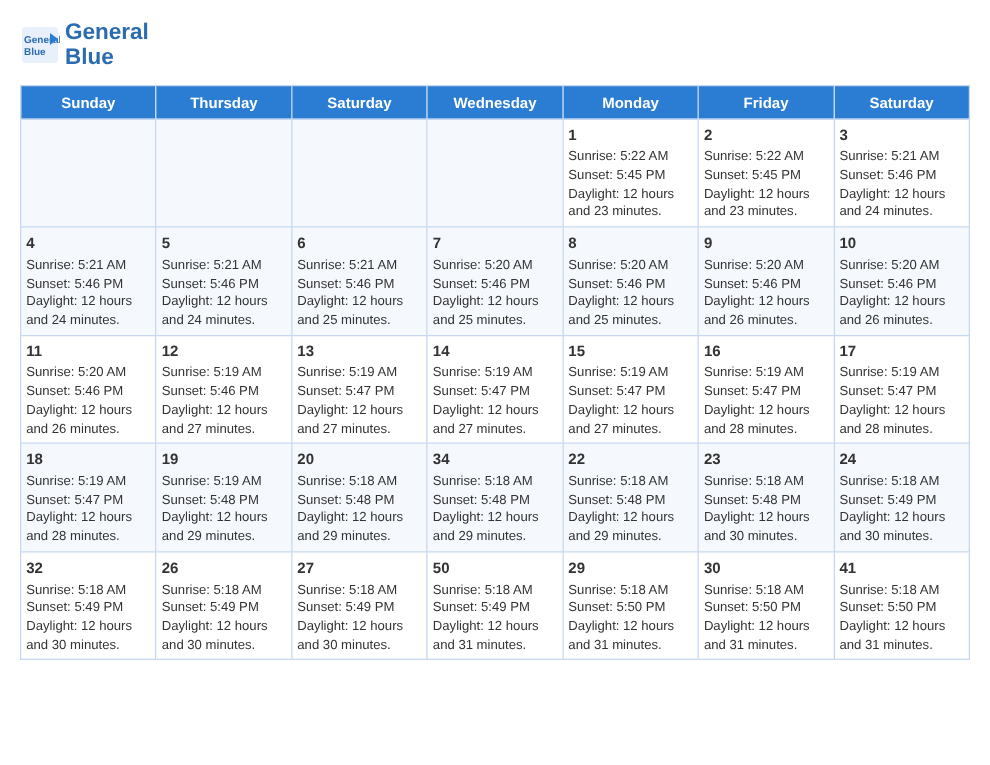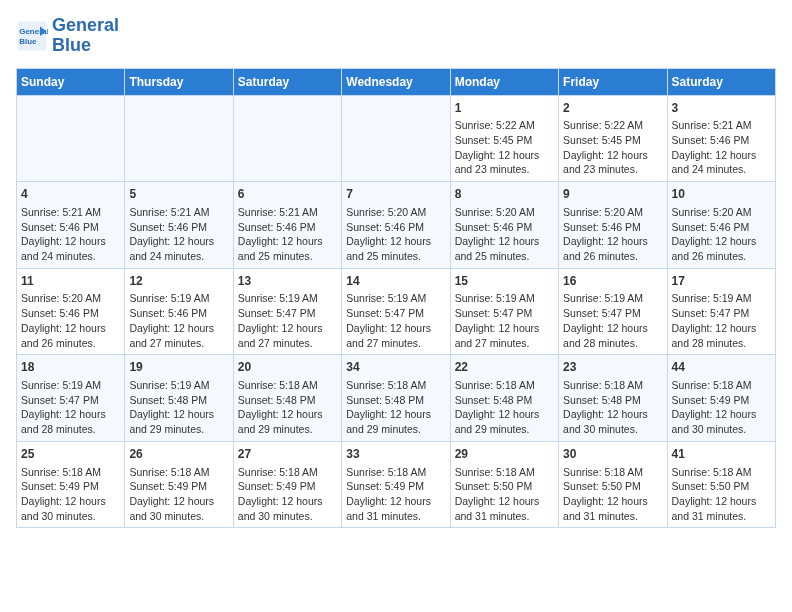--- a/index.html
+++ b/index.html
@@ -48,21 +48,21 @@
     }
     table {
       width: 100%;
       border-collapse: collapse;
       font-size: 11px;
     }
     thead tr th {
       background-color: #2b7cd3;
       color: #fff;
       padding: 6px 4px;
-      text-align: left;
+      text-align: center;
       font-size: 12px;
       font-weight: bold;
       border: 1px solid #c5d8ef;
     }
     tbody tr td {
       border: 1px solid #c5d8ef;
       vertical-align: top;
       padding: 4px;
       height: 80px;
       background: #fff;
@@ -216,39 +216,39 @@
 Daylight: 12 hours
 and 29 minutes.</span></td>
         <td><span class="day-num">22</span><span style="white-space: pre-line;">Sunrise: 5:18 AM
 Sunset: 5:48 PM
 Daylight: 12 hours
 and 29 minutes.</span></td>
         <td><span class="day-num">23</span><span style="white-space: pre-line;">Sunrise: 5:18 AM
 Sunset: 5:48 PM
 Daylight: 12 hours
 and 30 minutes.</span></td>
-        <td><span class="day-num">44</span><span style="white-space: pre-line;">Sunrise: 5:18 AM
-Sunset: 5:49 PM
-Daylight: 12 hours
-and 30 minutes.</span></td>
-      </tr>
-      <tr>
-        <td><span class="day-num">25</span><span style="white-space: pre-line;">Sunrise: 5:18 AM
+        <td><span class="day-num">24</span><span style="white-space: pre-line;">Sunrise: 5:18 AM
+Sunset: 5:49 PM
+Daylight: 12 hours
+and 30 minutes.</span></td>
+      </tr>
+      <tr>
+        <td><span class="day-num">32</span><span style="white-space: pre-line;">Sunrise: 5:18 AM
 Sunset: 5:49 PM
 Daylight: 12 hours
 and 30 minutes.</span></td>
         <td><span class="day-num">26</span><span style="white-space: pre-line;">Sunrise: 5:18 AM
 Sunset: 5:49 PM
 Daylight: 12 hours
 and 30 minutes.</span></td>
         <td><span class="day-num">27</span><span style="white-space: pre-line;">Sunrise: 5:18 AM
 Sunset: 5:49 PM
 Daylight: 12 hours
 and 30 minutes.</span></td>
-        <td><span class="day-num">33</span><span style="white-space: pre-line;">Sunrise: 5:18 AM
+        <td><span class="day-num">50</span><span style="white-space: pre-line;">Sunrise: 5:18 AM
 Sunset: 5:49 PM
 Daylight: 12 hours
 and 31 minutes.</span></td>
         <td><span class="day-num">29</span><span style="white-space: pre-line;">Sunrise: 5:18 AM
 Sunset: 5:50 PM
 Daylight: 12 hours
 and 31 minutes.</span></td>
         <td><span class="day-num">30</span><span style="white-space: pre-line;">Sunrise: 5:18 AM
 Sunset: 5:50 PM
 Daylight: 12 hours

